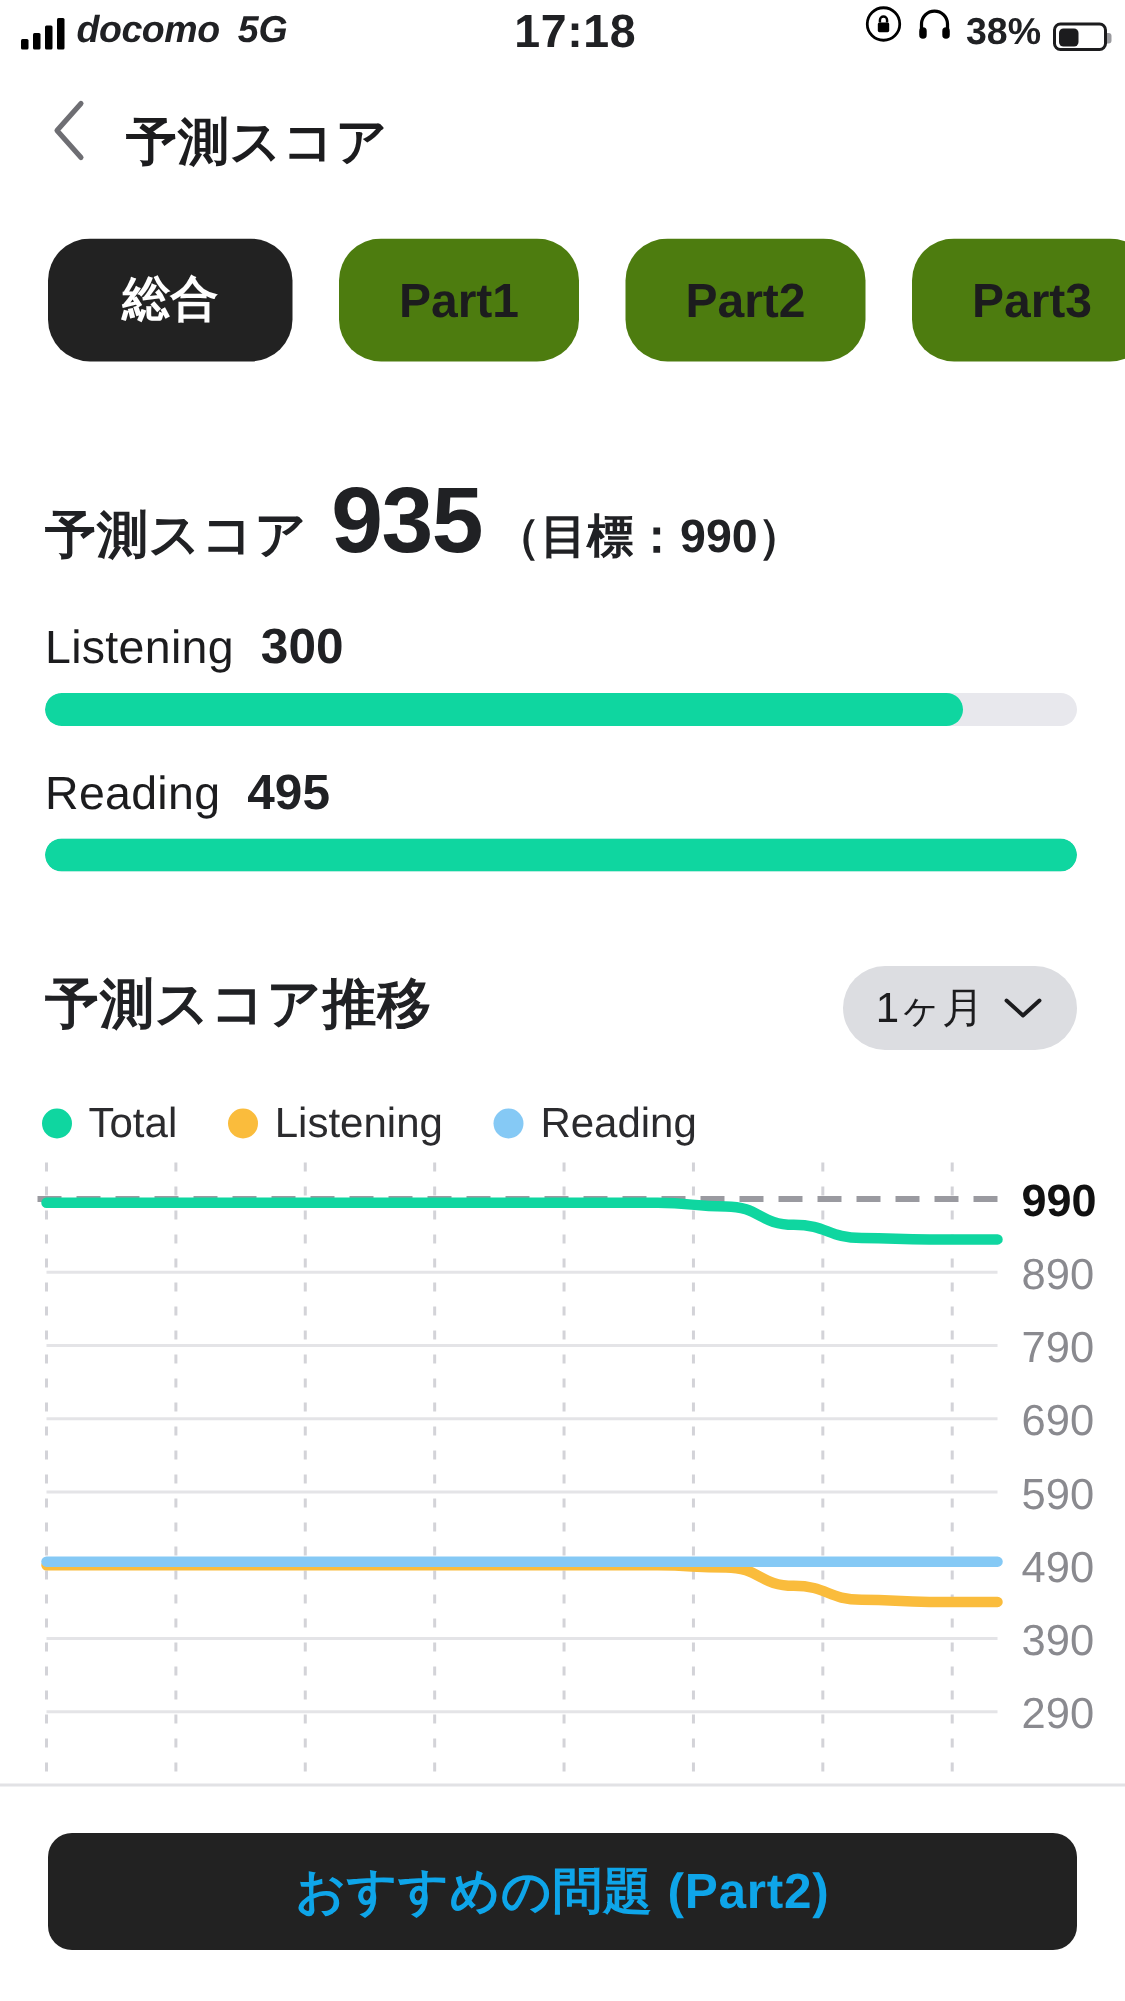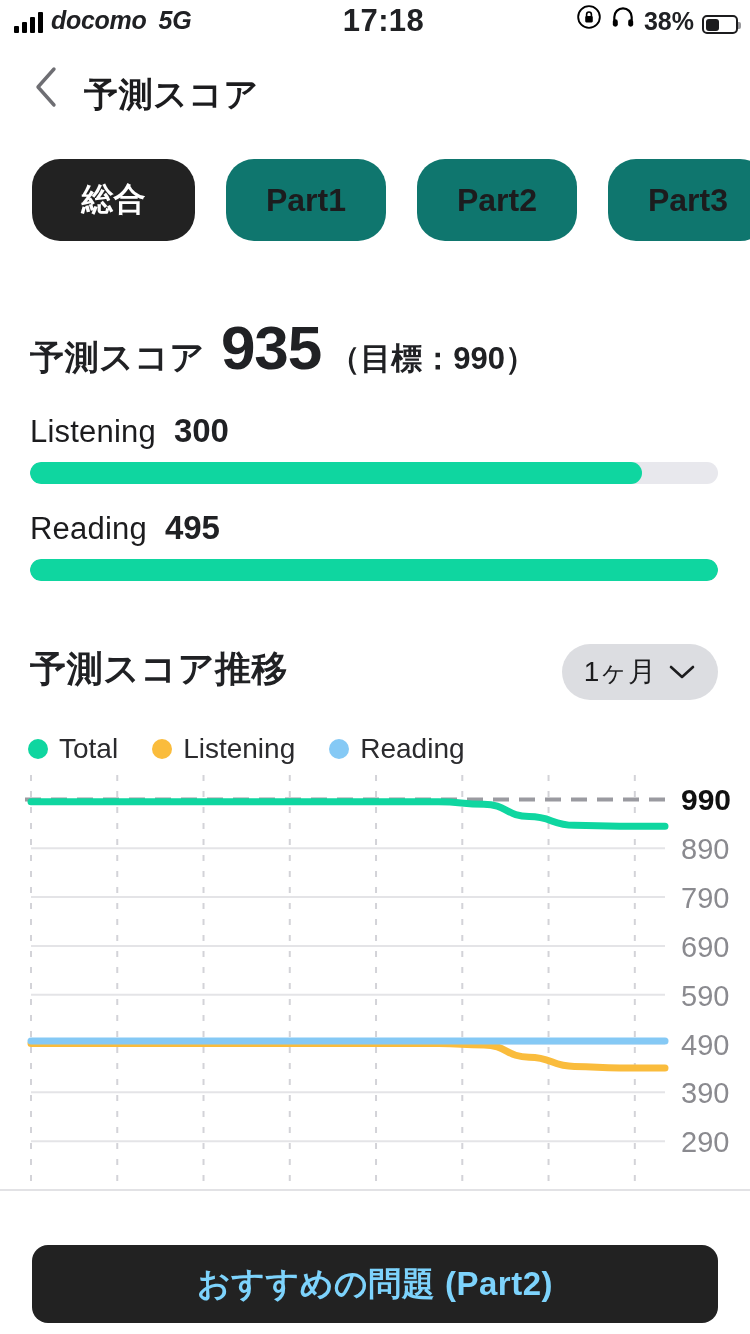--- a/index.html
+++ b/index.html
@@ -34,21 +34,21 @@
   .navbar{ position:absolute; top:46px; left:0; width:750px; height:90px; }
   .back-chevron{ position:absolute; left:30px; top:18px; width:32px; height:46px; }
   .back-chevron svg{ display:block; }
   .nav-title{ position:absolute; left:84px; top:26px; font-size:34px; font-weight:bold; letter-spacing:.5px; color:#1c1c1e;}
 
   
   .tabs{ position:absolute; top:159px; left:0; width:750px; height:84px; overflow:hidden; }
   .tabrow{ display:flex; gap:31px; padding-left:32px; }
   .tab{
     flex:0 0 auto; height:82px; min-width:160px; padding:0 34px;
-    border-radius:28px; background:#0f766e; color:#1c1c1e;
+    border-radius:28px; background:#4d7c0f; color:#1c1c1e;
     display:flex; align-items:center; justify-content:center;
     font-size:32px; font-weight:bold; box-sizing:border-box;
   }
   .tab.active{ background:#222222; color:#ffffff; min-width:163px;}
 
   
   .score-line{ position:absolute; left:30px; top:312px; display:flex; align-items:baseline; }
   .score-label{ font-size:34px; font-weight:bold; letter-spacing:.5px;}
   .score-value{ font-size:62px; font-weight:bold; margin-left:16px; letter-spacing:-1px;}
   .score-goal{ font-size:31px; font-weight:bold; margin-left:8px; letter-spacing:0;}
@@ -77,23 +77,23 @@
   
   .chart-wrap{ position:absolute; left:0; top:765px; width:750px; height:425px; overflow:hidden; }
   .chart-svg{ display:block; }
   .axis-label{ font-family:"Liberation Sans",sans-serif; font-size:29px; fill:#8A8A8F; }
   .axis-label.top{ fill:#111; font-weight:bold; font-size:30px; }
   .chart-cut{ position:absolute; left:0; top:1189px; width:750px; height:2px; background:#E2E2E5;}
 
   
   .cta{
     position:absolute; left:32px; top:1222px; width:686px; height:78px;
-    background:#222222; color:#7dd3fc; border-radius:16px;
+    background:#222222; color:#0ea5e9; border-radius:16px;
     display:flex; align-items:center; justify-content:center;
-    font-size:33px; font-weight:bold; letter-spacing:.5px; box-sizing:border-box;margin-top:23px;
+    font-size:33px; font-weight:bold; letter-spacing:.5px; box-sizing:border-box;
   }
 </style>
 </head>
 <body>
 
 <div class="statusbar">
   <div class="sb-left">
     <span class="sig">
         <i></i>
         <i></i>

